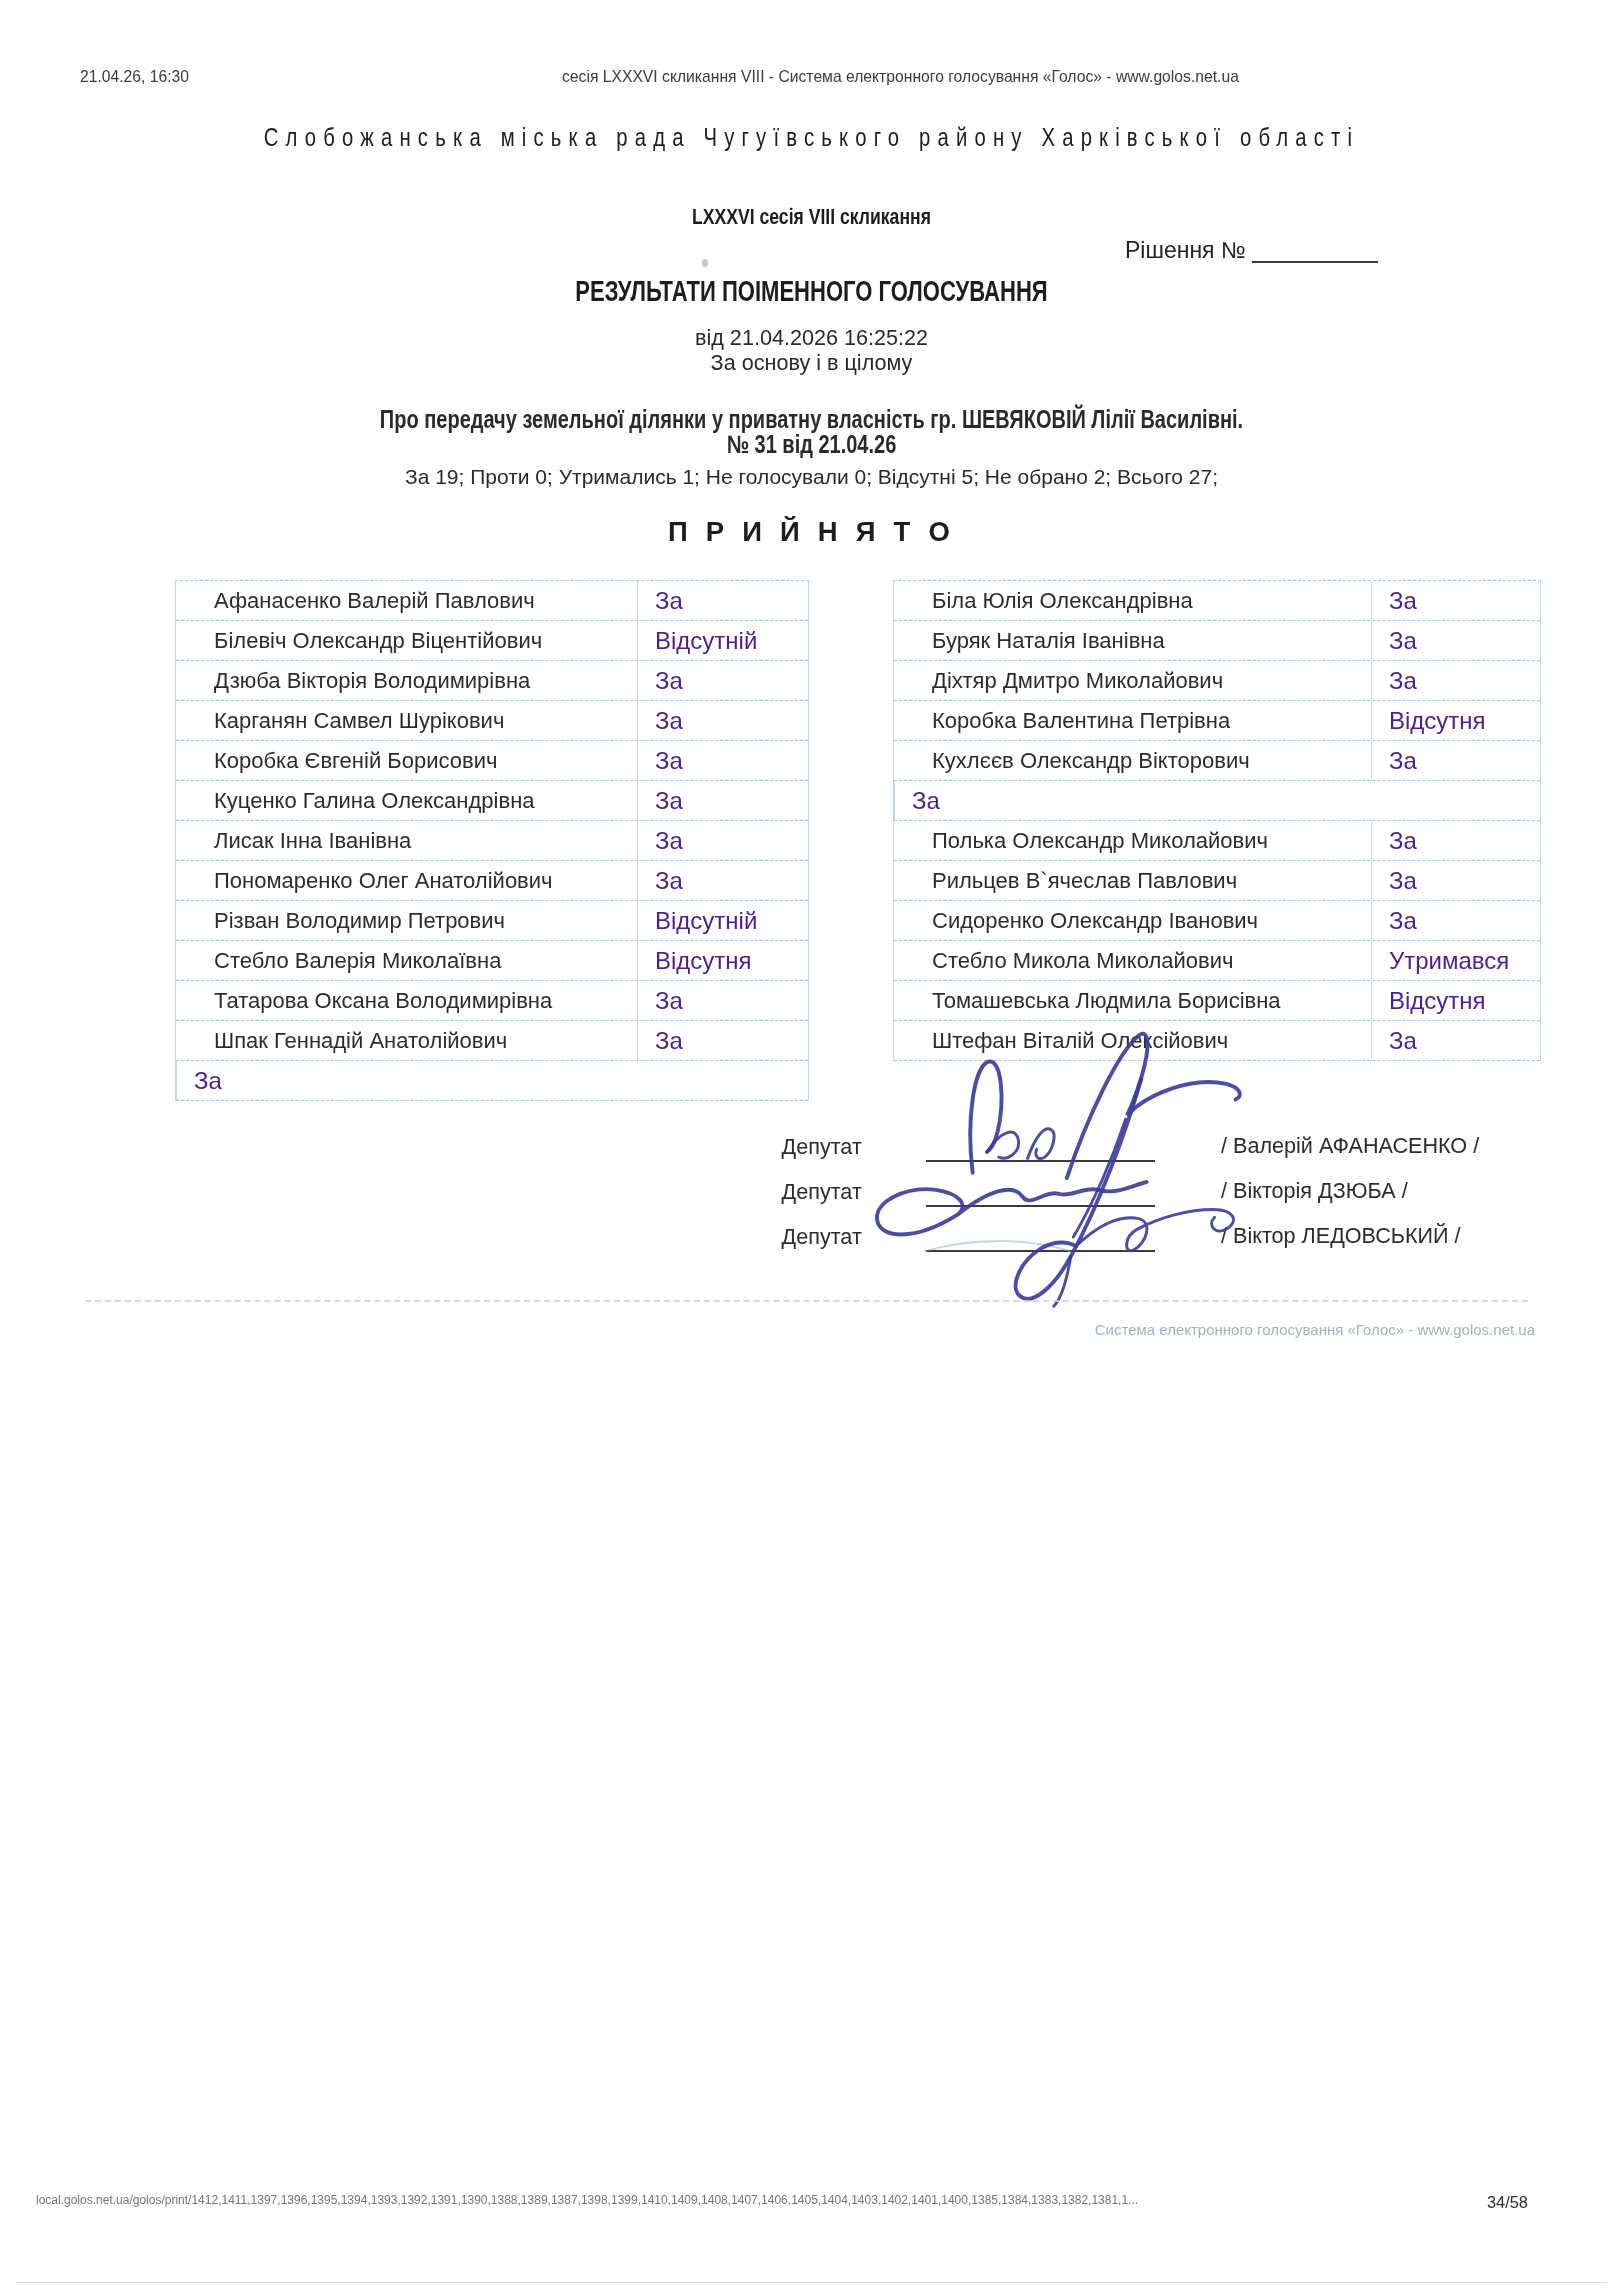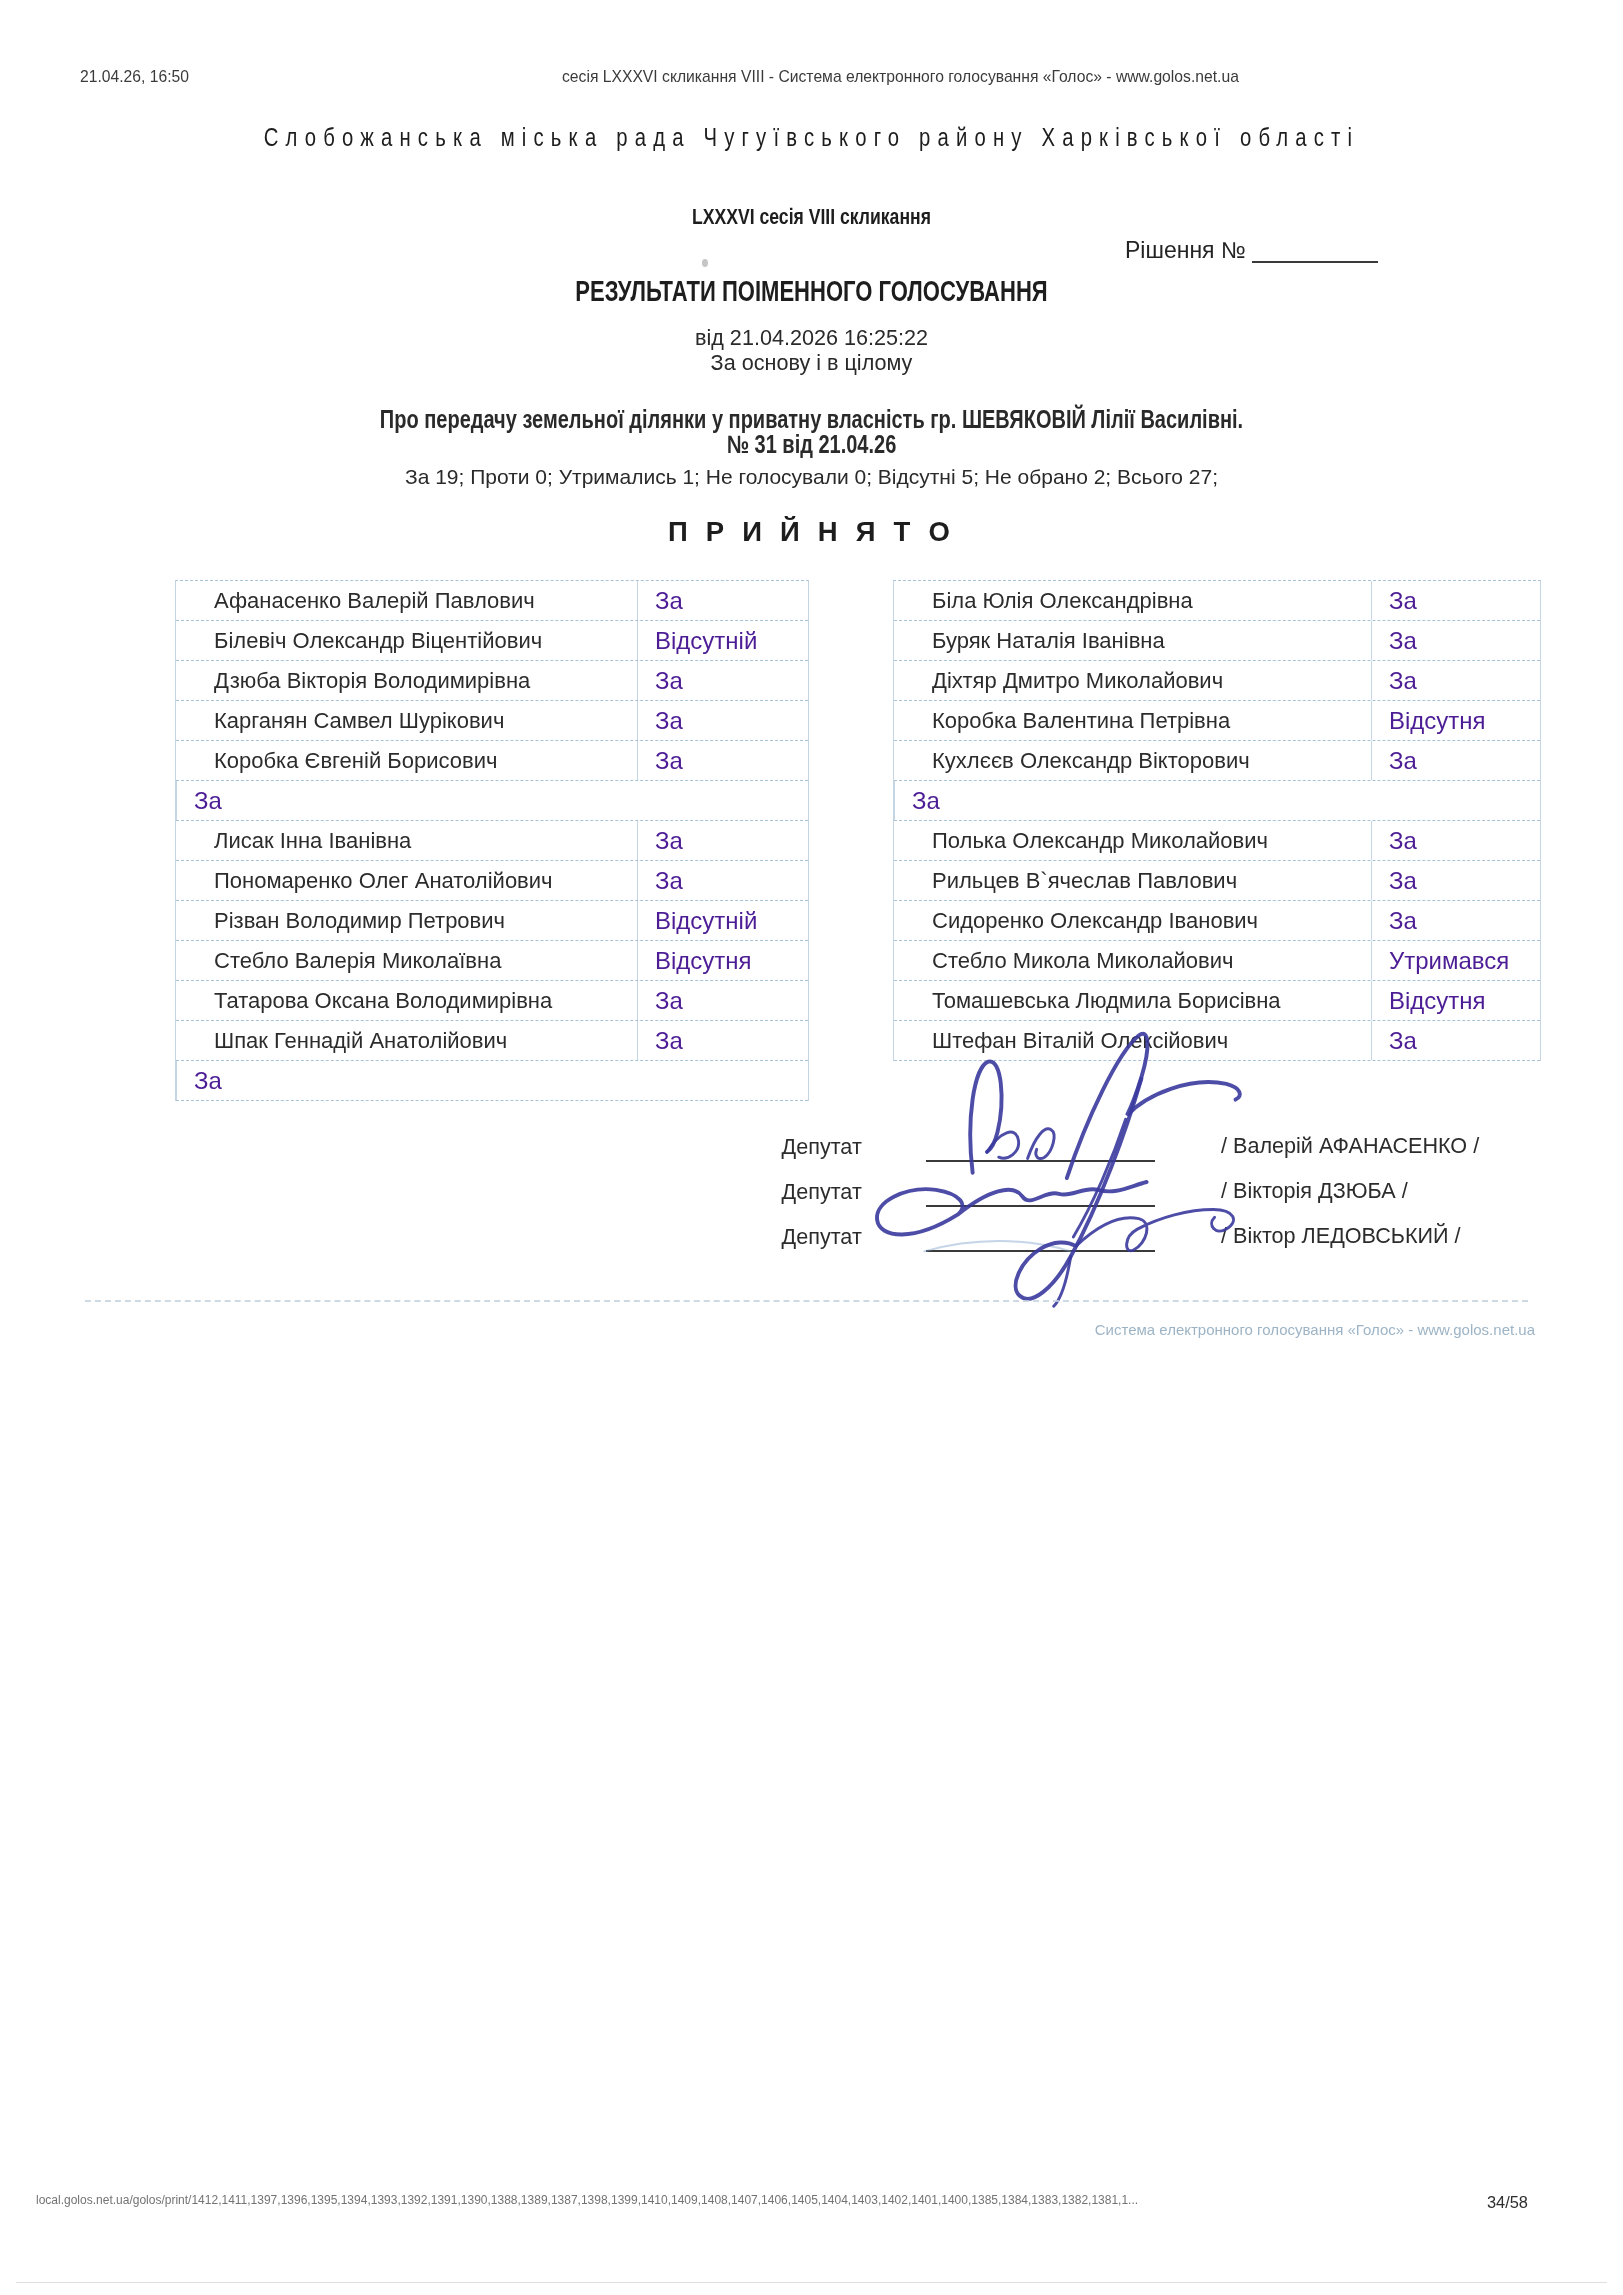--- a/index.html
+++ b/index.html
@@ -60,21 +60,21 @@
   .footer-page { right:95px; top:2193px; font-size:16.4px; color:#2e2e2e; }
 
   .dot { left:702px; top:259px; width:5.9px; height:7.9px; background:#8b8b8b; border-radius:50%; opacity:.5; }
   .scan-edge { left:16.4px; top:2282px; width:1591px; border-top:1.3px solid #c9c9c9; opacity:.6; }
 </style>
 </head>
 <body>
 
 <div class="page">
 
-  <div class="abs print-time">21.04.26, 16:50</div>
+  <div class="abs print-time">21.04.26, 16:30</div>
   <div class="abs print-header">сесія LXXXVI скликання VIII - Система електронного голосування «Голос» - www.golos.net.ua</div>
 
   <div class="abs ctr council">Слобожанська міська рада Чугуївського району Харківської області</div>
   <div class="abs ctr session">LXXXVI сесія VIII скликання</div>
 
   <div class="abs decision">
     <span>Рішення №</span><span class="decision-line"></span>
   </div>
 
   <div class="abs dot"></div>
@@ -102,20 +102,21 @@
       </div>
       <div class="trow">
         <div class="tname">Карганян Самвел Шурікович</div>
         <div class="tvote">За</div>
       </div>
       <div class="trow">
         <div class="tname">Коробка Євгеній Борисович</div>
         <div class="tvote">За</div>
       </div>
       <div class="trow">
+        <div class="tname">Куценко Галина Олександрівна</div>
         <div class="tvote">За</div>
       </div>
       <div class="trow">
         <div class="tname">Лисак Інна Іванівна</div>
         <div class="tvote">За</div>
       </div>
       <div class="trow">
         <div class="tname">Пономаренко Олег Анатолійович</div>
         <div class="tvote">За</div>
       </div>

